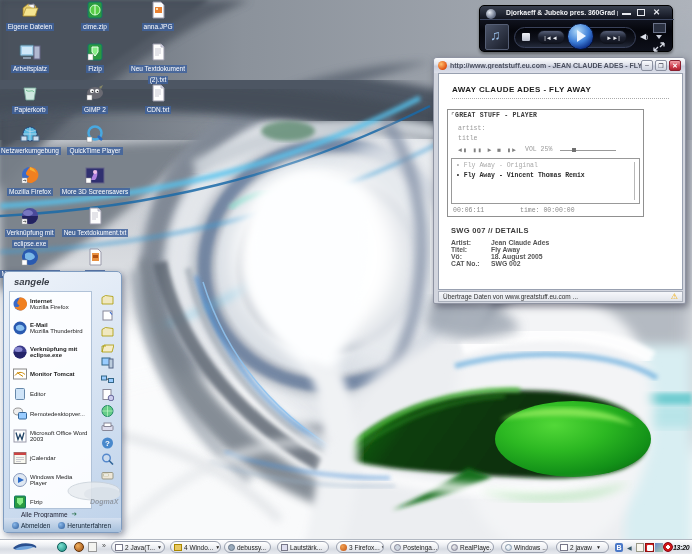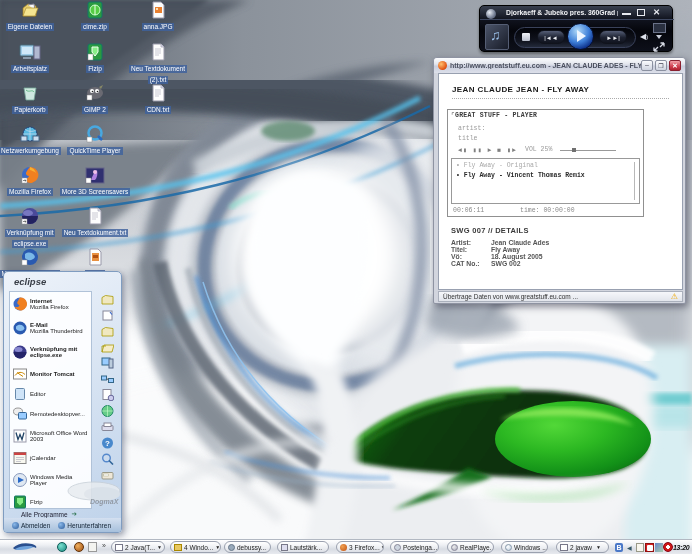--- a/index.html
+++ b/index.html
@@ -348,21 +348,21 @@
   <div class="abs" style="left:0;top:0;right:0;height:15px;border-radius:3px 3px 0 0;background:linear-gradient(#fcfdfe,#e3e6ee 40%,#c9cedd 55%,#dde0ea);display:flex;align-items:center;padding:0 4px;">
     <span style="width:9px;height:9px;border-radius:50%;background:radial-gradient(circle at 35% 35%,#ffc070,#e05010 70%,#903000);display:inline-block;margin-right:3px;flex:none;"></span>
     <span style="flex:1;font-size:7px;color:#4a4f5e;font-weight:bold;white-space:nowrap;overflow:hidden;text-decoration:underline;">http://www.greatstuff.eu.com - JEAN CLAUDE ADES - FLY A...</span>
     <span style="display:flex;gap:2px;flex:none;">
       <span style="width:12px;height:11px;background:linear-gradient(#fafbfd,#cfd4e0);border:1px solid #8a90a0;border-radius:2px;font-size:7px;text-align:center;line-height:8px;color:#445;">–</span>
       <span style="width:12px;height:11px;background:linear-gradient(#fafbfd,#cfd4e0);border:1px solid #8a90a0;border-radius:2px;font-size:6px;text-align:center;line-height:10px;color:#445;">❐</span>
       <span style="width:12px;height:11px;background:linear-gradient(#f2a0a8,#d04050 60%,#b02030);border:1px solid #8a2030;border-radius:2px;font-size:6.5px;text-align:center;line-height:10px;color:#fff;font-weight:bold;">✕</span>
     </span>
   </div>
   <div class="abs" style="left:4px;top:15px;width:245px;height:217px;background:#fff;border:1px solid #98a0b0;"></div>
-  <div class="abs" style="left:18px;top:27px;font-size:8px;font-weight:bold;color:#1a1a1a;letter-spacing:0.4px;">JEAN CLAUDE JEAN - FLY AWAY</div>
+  <div class="abs" style="left:18px;top:27px;font-size:8px;font-weight:bold;color:#1a1a1a;letter-spacing:0.4px;">AWAY CLAUDE ADES - FLY AWAY</div>
   <div class="abs" style="left:18px;top:40px;width:217px;border-top:1px dotted #aaa;"></div>
   <div class="abs mono" style="left:13px;top:51px;width:197px;height:108px;border:1px solid #909090;">
     <div class="abs" style="left:3px;top:1px;font-size:6.5px;font-weight:bold;color:#3a3a3a;letter-spacing:0.2px;">⌜GREAT STUFF - PLAYER</div>
     <div class="abs" style="left:10px;top:15px;font-size:6.5px;color:#9a9a9a;">artist:</div>
     <div class="abs" style="left:10px;top:25px;font-size:6.5px;color:#9a9a9a;">title</div>
     <div class="abs" style="left:10px;top:36px;font-size:6.5px;color:#808080;letter-spacing:1px;">◄▮ ▮▮ ► ■ ▮►</div>
     <div class="abs" style="left:77px;top:36px;font-size:6.5px;color:#9a9a9a;">VOL 25%</div>
     <div class="abs" style="left:112px;top:40px;width:56px;border-top:1px solid #999;"></div>
     <div class="abs" style="left:124px;top:38px;width:4px;height:4px;background:#707070;"></div>
     <div class="abs" style="left:3px;top:48px;width:189px;height:46px;border:1px solid #999;">
@@ -376,21 +376,21 @@
   <div class="abs" style="left:17px;top:168px;font-size:7.5px;font-weight:bold;color:#3a3a3a;letter-spacing:0.3px;">SWG 007 // DETAILS</div>
   <div class="abs" style="left:17px;top:181px;font-size:6.8px;color:#555;font-weight:bold;line-height:7px;">Artist:<br>Titel:<br>Vö:<br>CAT No.:</div>
   <div class="abs" style="left:57px;top:181px;font-size:6.8px;color:#555;font-weight:bold;line-height:7px;">Jean Claude Ades<br>Fly Away<br>18. August 2005<br>SWG 002</div>
   <div class="abs" style="left:4px;top:233px;width:245px;height:11px;background:linear-gradient(#f6f7fa,#e2e5ec);border:1px solid #aab0bc;display:flex;align-items:center;padding:0 4px;">
     <span style="flex:1;font-size:6.5px;color:#333;">Übertrage Daten von www.greatstuff.eu.com ...</span>
     <span style="color:#f0a800;font-size:8px;line-height:8px;">⚠</span>
   </div>
 </div>
 
 <div id="sm">
-  <div class="abs" style="left:10px;top:4px;font-size:9.5px;font-style:italic;font-weight:bold;color:#3a3f48;">eclipse</div>
+  <div class="abs" style="left:10px;top:4px;font-size:9.5px;font-style:italic;font-weight:bold;color:#3a3f48;">sangele</div>
   <div class="abs" style="left:5px;top:19px;width:83px;height:218px;background:rgba(253,254,255,0.95);border:1px solid #b0c2d8;" id="smpanel">
       <div style="display: flex; align-items: center; height: 24px; padding-left: 3px;">
         <span style="flex:none;display:flex;">
           <svg width="14" height="14">
             <circle cx="7" cy="7" r="6.5" fill="#3a6ac8"></circle>
             <path d="M7,0.5 A6.5,6.5 0 1 1 1.5,9.5 C3,10.5 6,10.5 6.5,8 C4.5,8 3.5,5.5 5,4 C5.5,2.5 6.5,1 7,0.5" fill="#f08020"></path>
           </svg>
         </span>
         <span style="margin-left:3px;font-size:6px;line-height:6.5px;color:#222;"><b>Internet</b><br>Mozilla Firefox</span>
       </div>

